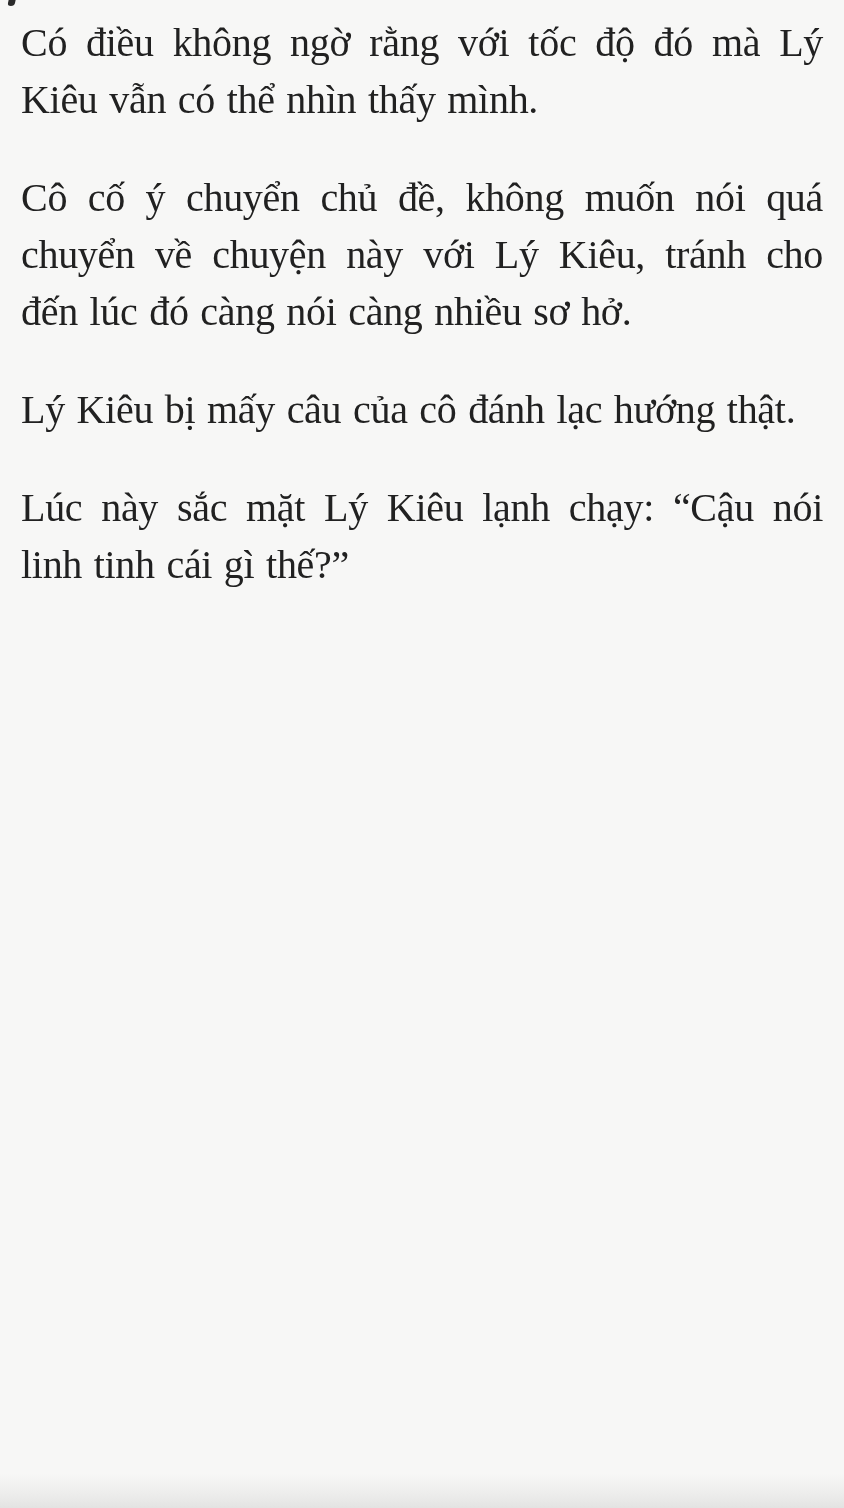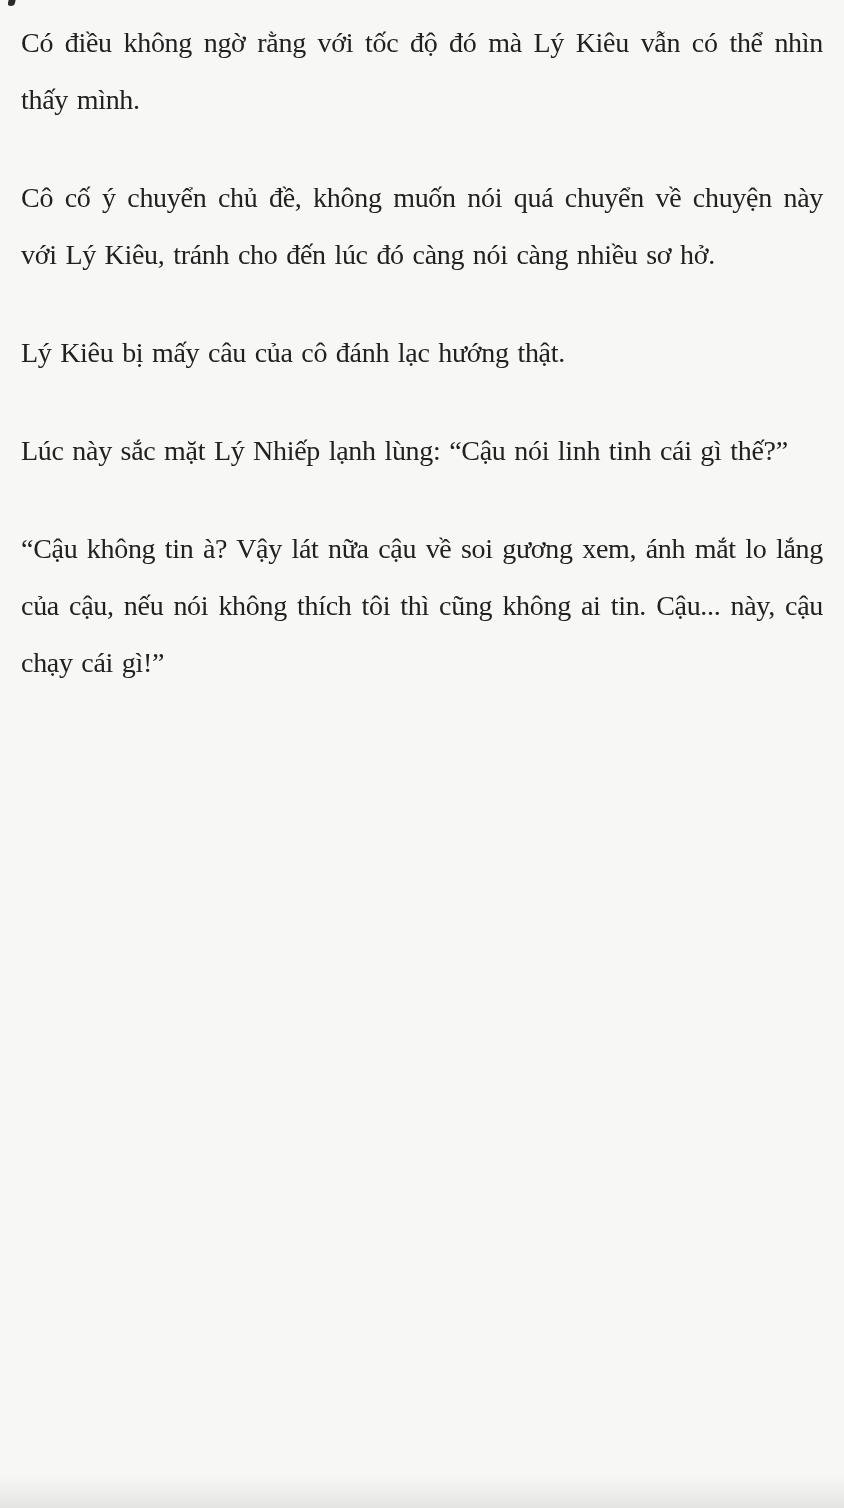--- a/index.html
+++ b/index.html
@@ -14,21 +14,21 @@
     position: relative;
   }
   .reader-content {
     position: relative;
     width: 844px;
     height: 1508px;
     padding: 14px 21px 0 21px;
     color: #212121;
   }
   .reader-content p {
-    font-size: 28px;
+    font-size: 40px;
     line-height: 57px;
     text-align: justify;
     text-justify: inter-word;
     letter-spacing: -0.3px;
     word-spacing: 2px;
     margin-bottom: 41px;
     color: #212121;
   }
   
   .clipped-glyph {
@@ -54,17 +54,16 @@
 </style>
 </head>
 <body>
 
 <div class="reader-content">
   <span class="clipped-glyph"></span>
 
   <p>Có điều không ngờ rằng với tốc độ đó mà Lý Kiêu vẫn có thể nhìn thấy mình.</p>
   <p>Cô cố ý chuyển chủ đề, không muốn nói quá chuyển về chuyện này với Lý Kiêu, tránh cho đến lúc đó càng nói càng nhiều sơ hở.</p>
   <p>Lý Kiêu bị mấy câu của cô đánh lạc hướng thật.</p>
-  <p>Lúc này sắc mặt Lý Nhiếp lạnh lùng: “Cậu nói linh tinh cái gì thế?”</p>
-  <p>“Cậu không tin à? Vậy lát nữa cậu về soi gương xem, ánh mắt lo lắng của cậu, nếu nói không thích tôi thì cũng không ai tin. Cậu... này, cậu chạy cái gì!”</p>
+  <p>Lúc này sắc mặt Lý Kiêu lạnh chạy: “Cậu nói linh tinh cái gì thế?”</p>
 
   <div class="bottom-fade"></div>
 </div>
 
 </body></html>

